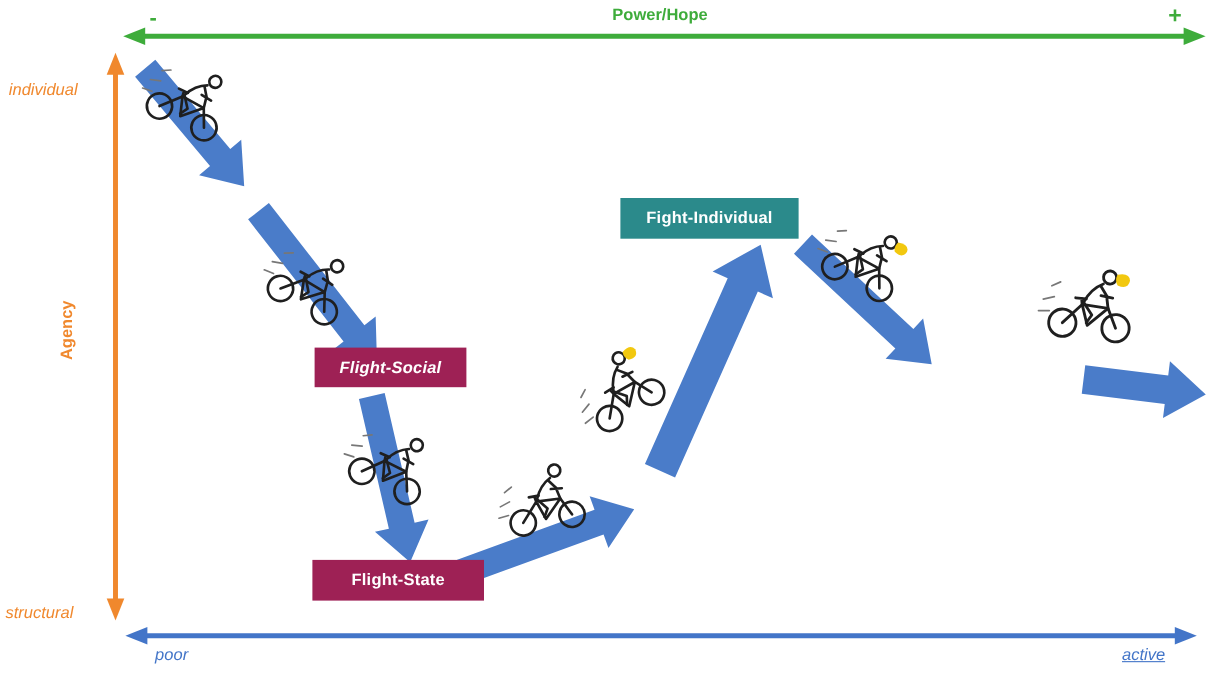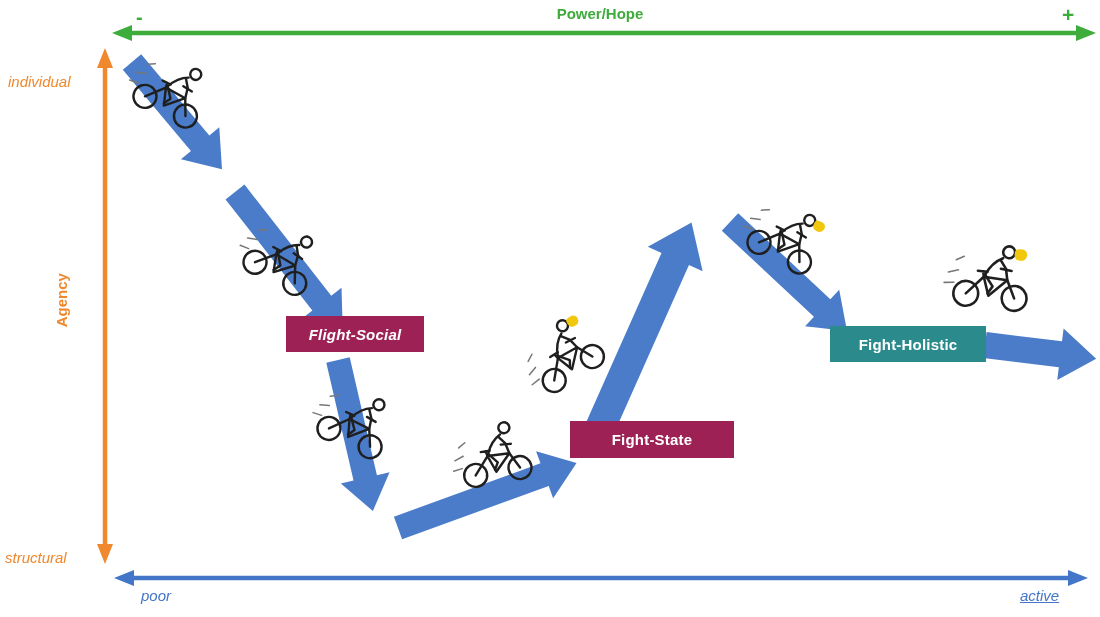--- a/index.html
+++ b/index.html
@@ -111,16 +111,16 @@
   <div class="lbl green bold" style="top:3px;left:1062px;font-size:21px;">+</div>
 
   <div class="lbl orange italic" style="top:74px;left:8px;">individual</div>
   <div class="lbl orange bold agency-rot" style="top:292px;left:12px;width:100px;text-align:center;">Agency</div>
   <div class="lbl orange italic" style="top:512px;left:5px;margin-top:38px;">structural</div>
 
   <div class="lbl blue italic" style="top:588px;left:141px;text-align:center;">poor</div>
   <div class="lbl blue italic" style="top:588px;left:1020px;text-decoration:underline;">active</div>
 
   <div class="stage maroon" style="left:286px;top:316px;width:138px;height:36px;font-style:italic;">Flight-Social</div>
-  <div class="stage maroon" style="left:570px;top:421px;width:164px;height:37px;">Fight-State</div>
-  <div class="stage teal" style="left:830px;top:326px;width:156px;height:36px;">Fight-Holistic</div>
+  <div class="stage maroon" style="left:284px;top:509px;width:156px;height:37px;">Flight-State</div>
+  <div class="stage teal" style="left:564px;top:180px;width:162px;height:37px;">Fight-Individual</div>
 
 </div>
 
 </body></html>

